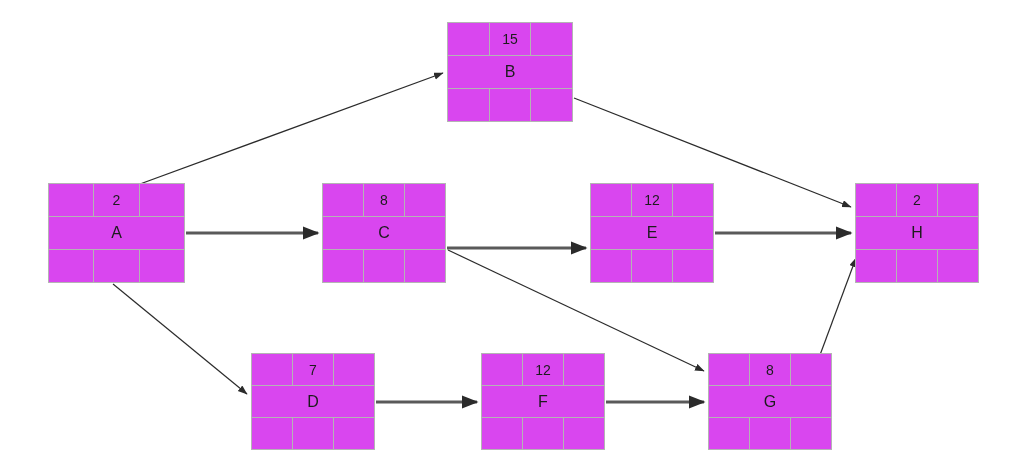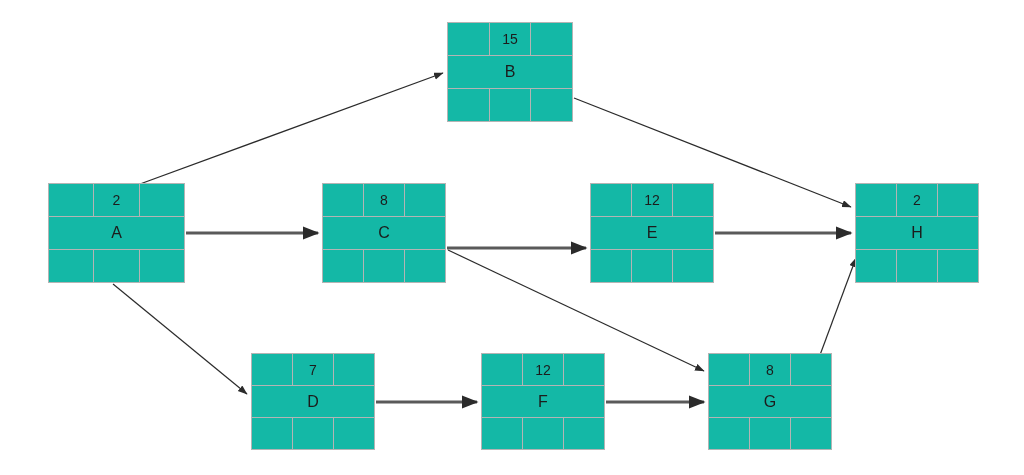--- a/index.html
+++ b/index.html
@@ -22,21 +22,21 @@
     position: absolute;
     left: 0;
     top: 0;
     width: 1024px;
     height: 475px;
     pointer-events: none;
   }
   .node {
     position: absolute;
     box-sizing: border-box;
-    background: #14b8a6;
+    background: #d946ef;
     border: 1px solid #b4b4b4;
     display: flex;
     flex-direction: column;
     z-index: 2;
   }
   .node-row {
     display: flex;
     flex: 1 1 0;
     box-sizing: border-box;
   }

